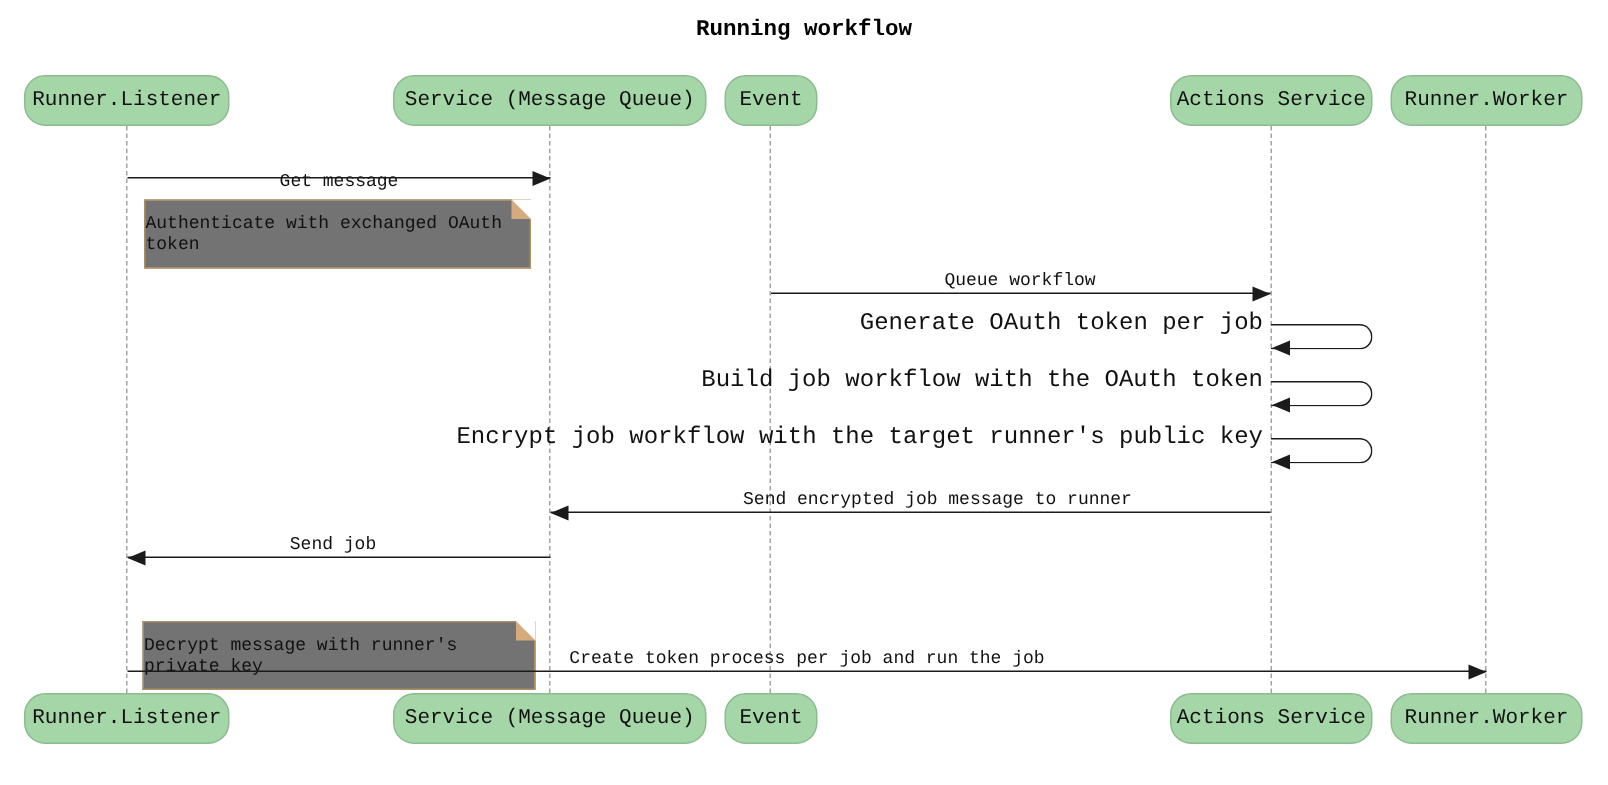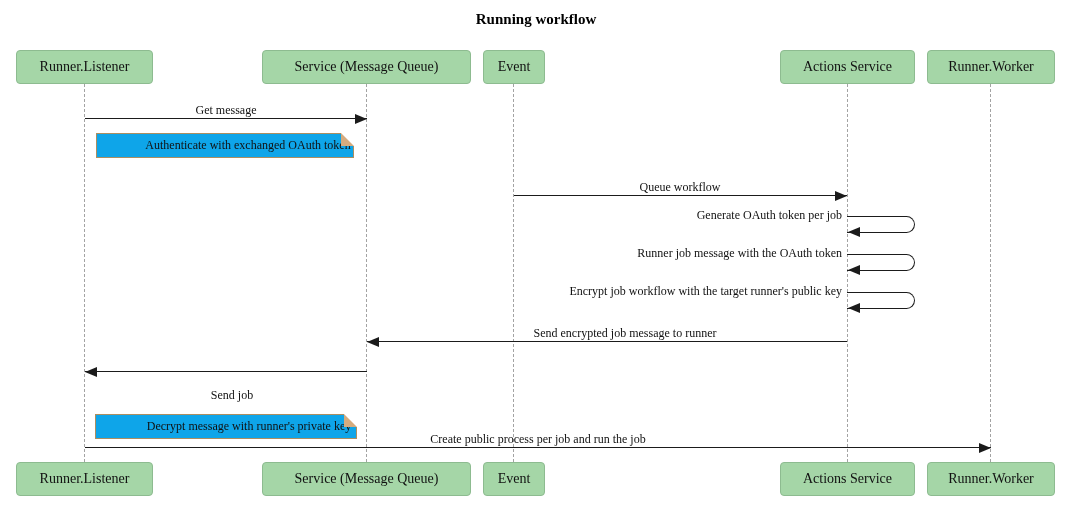--- a/index.html
+++ b/index.html
@@ -1,60 +1,60 @@
 <!DOCTYPE html>
 <html><head>
 <meta charset="utf-8">
 <style>
   html,body{margin:0;padding:0;background:#ffffff;}
   .stage{
     position:relative;width:1072px;height:523px;background:#ffffff;overflow:hidden;
-    font-family:Liberation Serif, serif;color:#111;
+    font-family:Liberation Mono, monospace;color:#111;
   }
   .title{
     position:absolute;top:11px;left:0;width:100%;text-align:center;
     font-size:15px;font-weight:bold;color:#000;
   }
   .lifeline{
     position:absolute;width:0;border-left:1px dashed #a3a3a3;
   }
   .actor{
     position:absolute;height:34px;background:#a5d6a7;border:1px solid #8dbb90;
-    border-radius:4px;display:flex;align-items:center;justify-content:center;
+    border-radius:14px;display:flex;align-items:center;justify-content:center;
     font-size:14px;color:#111;box-sizing:border-box;
   }
   .msg-line{
     position:absolute;height:0;border-top:1.5px solid #1b1b1b;
   }
   .arrow-right{
     position:absolute;width:0;height:0;
     border-top:5px solid transparent;border-bottom:5px solid transparent;
     border-left:12px solid #1b1b1b;
   }
   .arrow-left{
     position:absolute;width:0;height:0;
     border-top:5px solid transparent;border-bottom:5px solid transparent;
     border-right:12px solid #1b1b1b;
   }
   .msg-label{
     position:absolute;font-size:12px;line-height:15px;white-space:nowrap;
     transform:translateX(-50%);color:#111;
   }
   .loop-label{
-    position:absolute;font-size:12px;line-height:15px;white-space:nowrap;
+    position:absolute;font-size:16px;line-height:15px;white-space:nowrap;
     text-align:center;color:#111;
   }
   .self-loop{
     position:absolute;width:68px;height:17px;box-sizing:border-box;
     border:1.5px solid #1b1b1b;border-left:none;border-radius:0 10px 10px 0;
   }
   .note{
-    position:absolute;height:25px;background:#0ea5e9;border:1px solid #ab8e61;
+    position:absolute;height:46px;background:#737373;border:1px solid #ab8e61;
     display:flex;align-items:center;justify-content:center;font-size:12px;
-    box-sizing:border-box;color:#111;padding-left:46px;
+    box-sizing:border-box;color:#111;
   }
   .note-fold{
     position:absolute;top:-1px;right:-1px;width:0;height:0;
     border-style:solid;border-width:0 13px 13px 0;
     border-color:#ffffff #ffffff #d5ab7e #d5ab7e;
   }
 </style>
 </head>
 <body>
 
@@ -77,59 +77,59 @@
   <div class="actor" style="left:483px;top:50px;width:62px;">
       <span>Event</span>
     </div>
   <div class="actor" style="left:780px;top:50px;width:135px;">
       <span>Actions Service</span>
     </div>
   <div class="actor" style="left:927px;top:50px;width:128px;">
       <span>Runner.Worker</span>
     </div>
 
-  <div class="msg-label" style="left:226px;top:103px;">Get message</div>
+  <div class="msg-label" style="left:226px;top:114px;">Get message</div>
   <div class="msg-line" style="left:85px;top:118px;width:282px;"></div>
   <div class="arrow-right" style="left:355px;top:114px;"></div>
 
   <div class="note" style="left:96px;top:133px;width:258px;">
     <span>Authenticate with exchanged OAuth token</span>
     <div class="note-fold"></div>
   </div>
 
   <div class="msg-label" style="left:680px;top:180px;">Queue workflow</div>
   <div class="msg-line" style="left:514px;top:195px;width:333px;"></div>
   <div class="arrow-right" style="left:835px;top:191px;"></div>
 
   <div class="loop-label" style="right:230px;top:208px;">Generate OAuth token per job</div>
   <div class="self-loop" style="left:847px;top:216px;"></div>
   <div class="arrow-left" style="left:848px;top:227px;"></div>
 
-  <div class="loop-label" style="right:230px;top:246px;">Runner job message with the OAuth token</div>
+  <div class="loop-label" style="right:230px;top:246px;">Build job workflow with the OAuth token</div>
   <div class="self-loop" style="left:847px;top:254px;"></div>
   <div class="arrow-left" style="left:848px;top:265px;"></div>
 
   <div class="loop-label" style="right:230px;top:284px;">Encrypt job workflow with the target runner's public key</div>
   <div class="self-loop" style="left:847px;top:292px;"></div>
   <div class="arrow-left" style="left:848px;top:303px;"></div>
 
   <div class="msg-label" style="left:625px;top:326px;">Send encrypted job message to runner</div>
   <div class="msg-line" style="left:367px;top:341px;width:480px;"></div>
   <div class="arrow-left" style="left:367px;top:337px;"></div>
 
-  <div class="msg-label" style="left:232px;top:356px;margin-top:32px;">Send job</div>
+  <div class="msg-label" style="left:222px;top:356px;">Send job</div>
   <div class="msg-line" style="left:85px;top:371px;width:282px;"></div>
   <div class="arrow-left" style="left:85px;top:367px;"></div>
 
   <div class="note" style="left:95px;top:385px;width:262px;margin-top:29px;">
     <span>Decrypt message with runner's private key</span>
     <div class="note-fold"></div>
   </div>
 
-  <div class="msg-label" style="left:538px;top:432px;">Create public process per job and run the job</div>
+  <div class="msg-label" style="left:538px;top:432px;">Create token process per job and run the job</div>
   <div class="msg-line" style="left:85px;top:447px;width:906px;"></div>
   <div class="arrow-right" style="left:979px;top:443px;"></div>
 
   <div class="actor" style="left:16px;top:462px;width:137px;">
       <span>Runner.Listener</span>
     </div>
   <div class="actor" style="left:262px;top:462px;width:209px;">
       <span>Service (Message Queue)</span>
     </div>
   <div class="actor" style="left:483px;top:462px;width:62px;">

